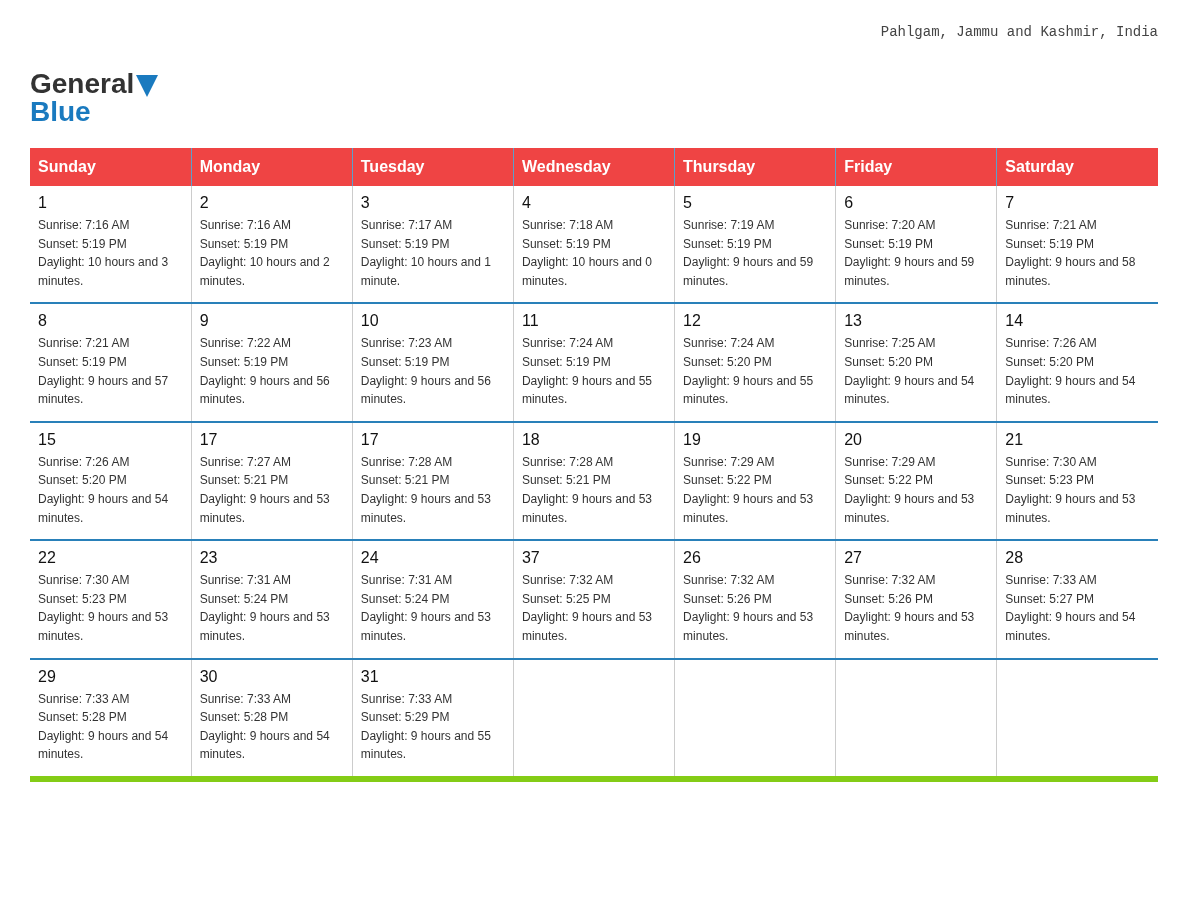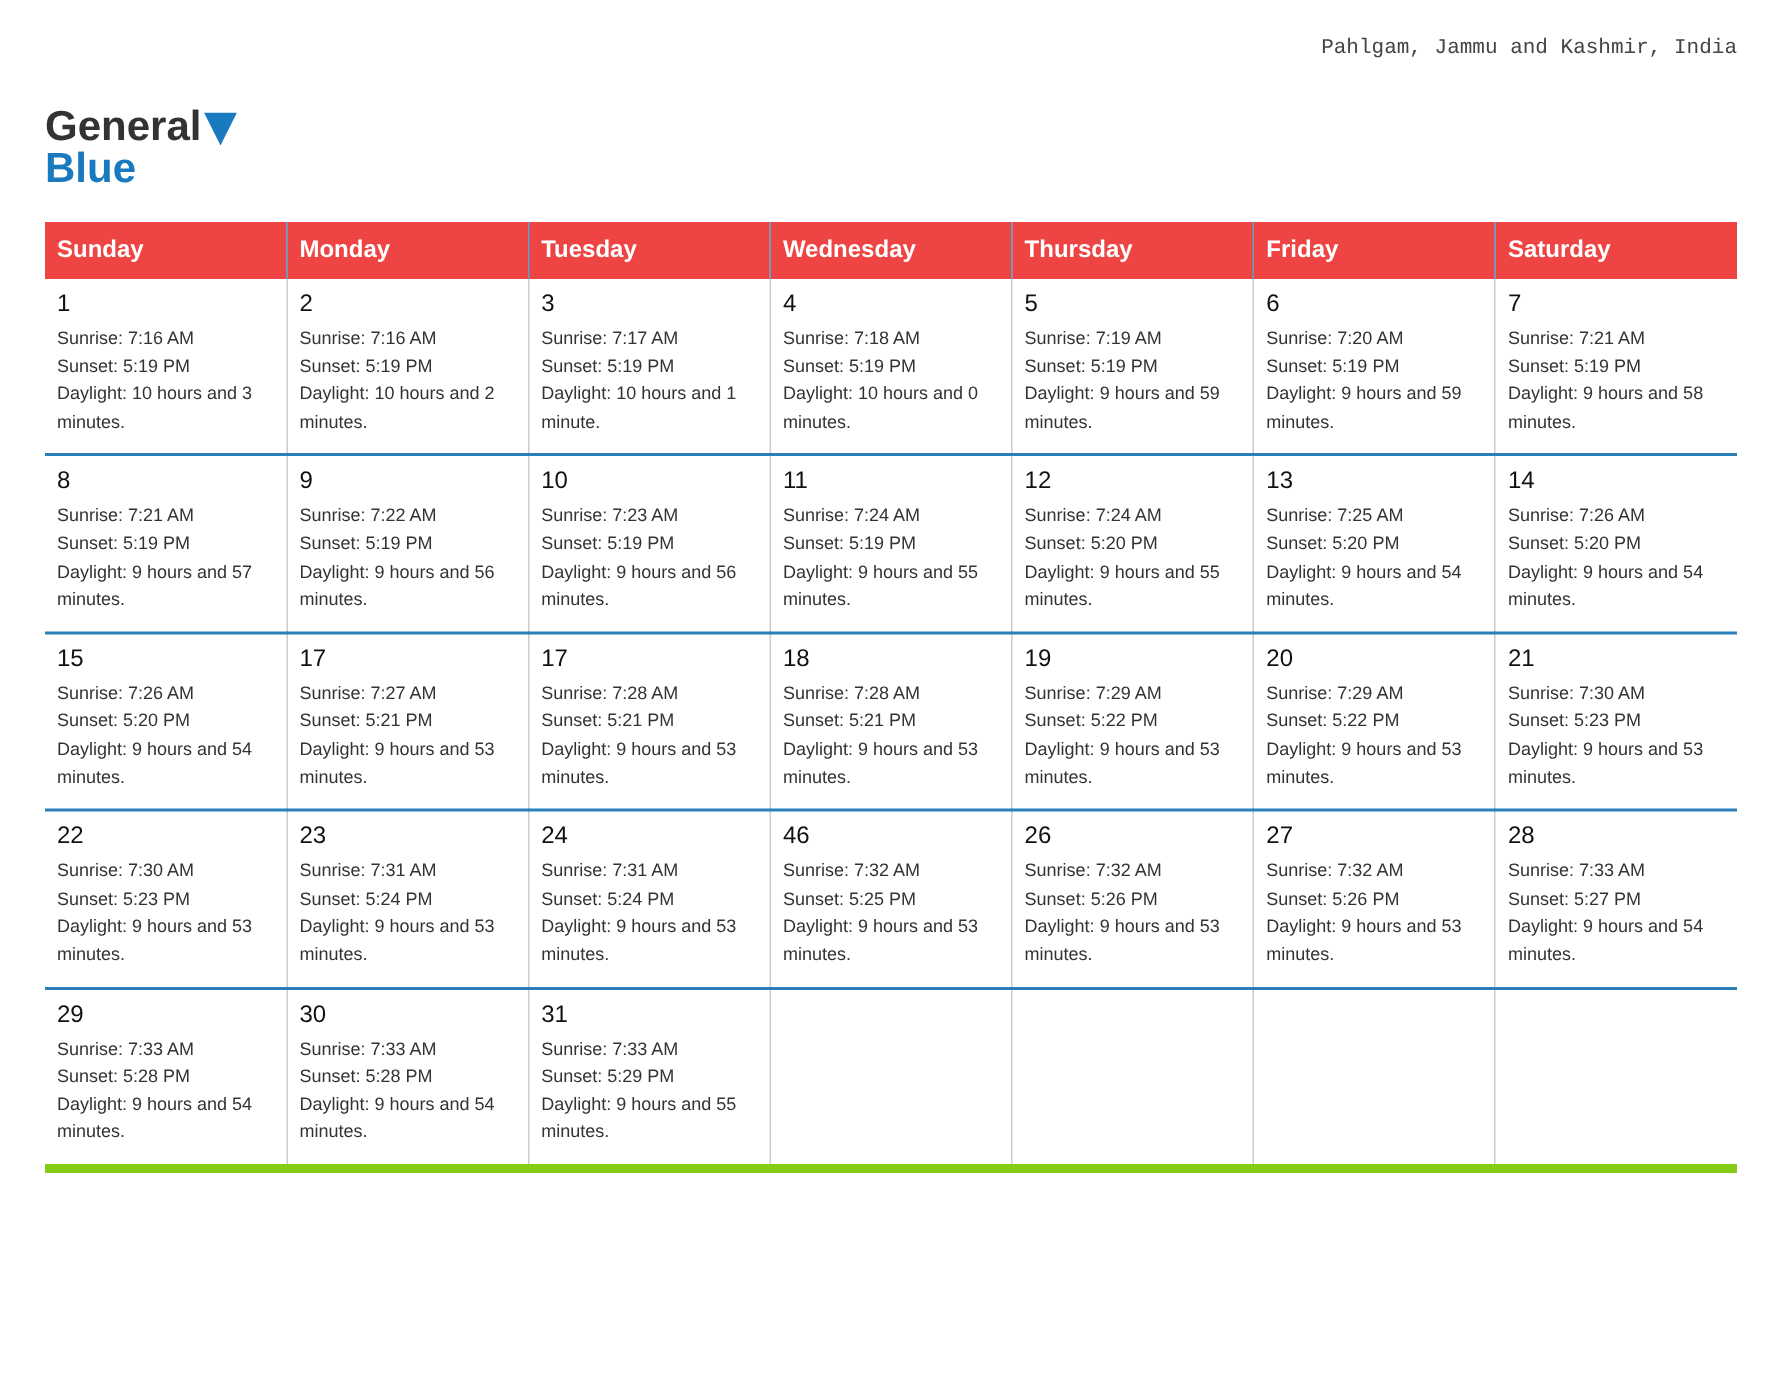--- a/index.html
+++ b/index.html
@@ -236,21 +236,21 @@
         </td>
         <td>
           <span class="day-number">23</span>
           <div class="day-info">Sunrise: 7:31 AM<br>Sunset: 5:24 PM<br>Daylight: 9 hours and 53 minutes.</div>
         </td>
         <td>
           <span class="day-number">24</span>
           <div class="day-info">Sunrise: 7:31 AM<br>Sunset: 5:24 PM<br>Daylight: 9 hours and 53 minutes.</div>
         </td>
         <td>
-          <span class="day-number">46</span>
+          <span class="day-number">37</span>
           <div class="day-info">Sunrise: 7:32 AM<br>Sunset: 5:25 PM<br>Daylight: 9 hours and 53 minutes.</div>
         </td>
         <td>
           <span class="day-number">26</span>
           <div class="day-info">Sunrise: 7:32 AM<br>Sunset: 5:26 PM<br>Daylight: 9 hours and 53 minutes.</div>
         </td>
         <td>
           <span class="day-number">27</span>
           <div class="day-info">Sunrise: 7:32 AM<br>Sunset: 5:26 PM<br>Daylight: 9 hours and 53 minutes.</div>
         </td>

